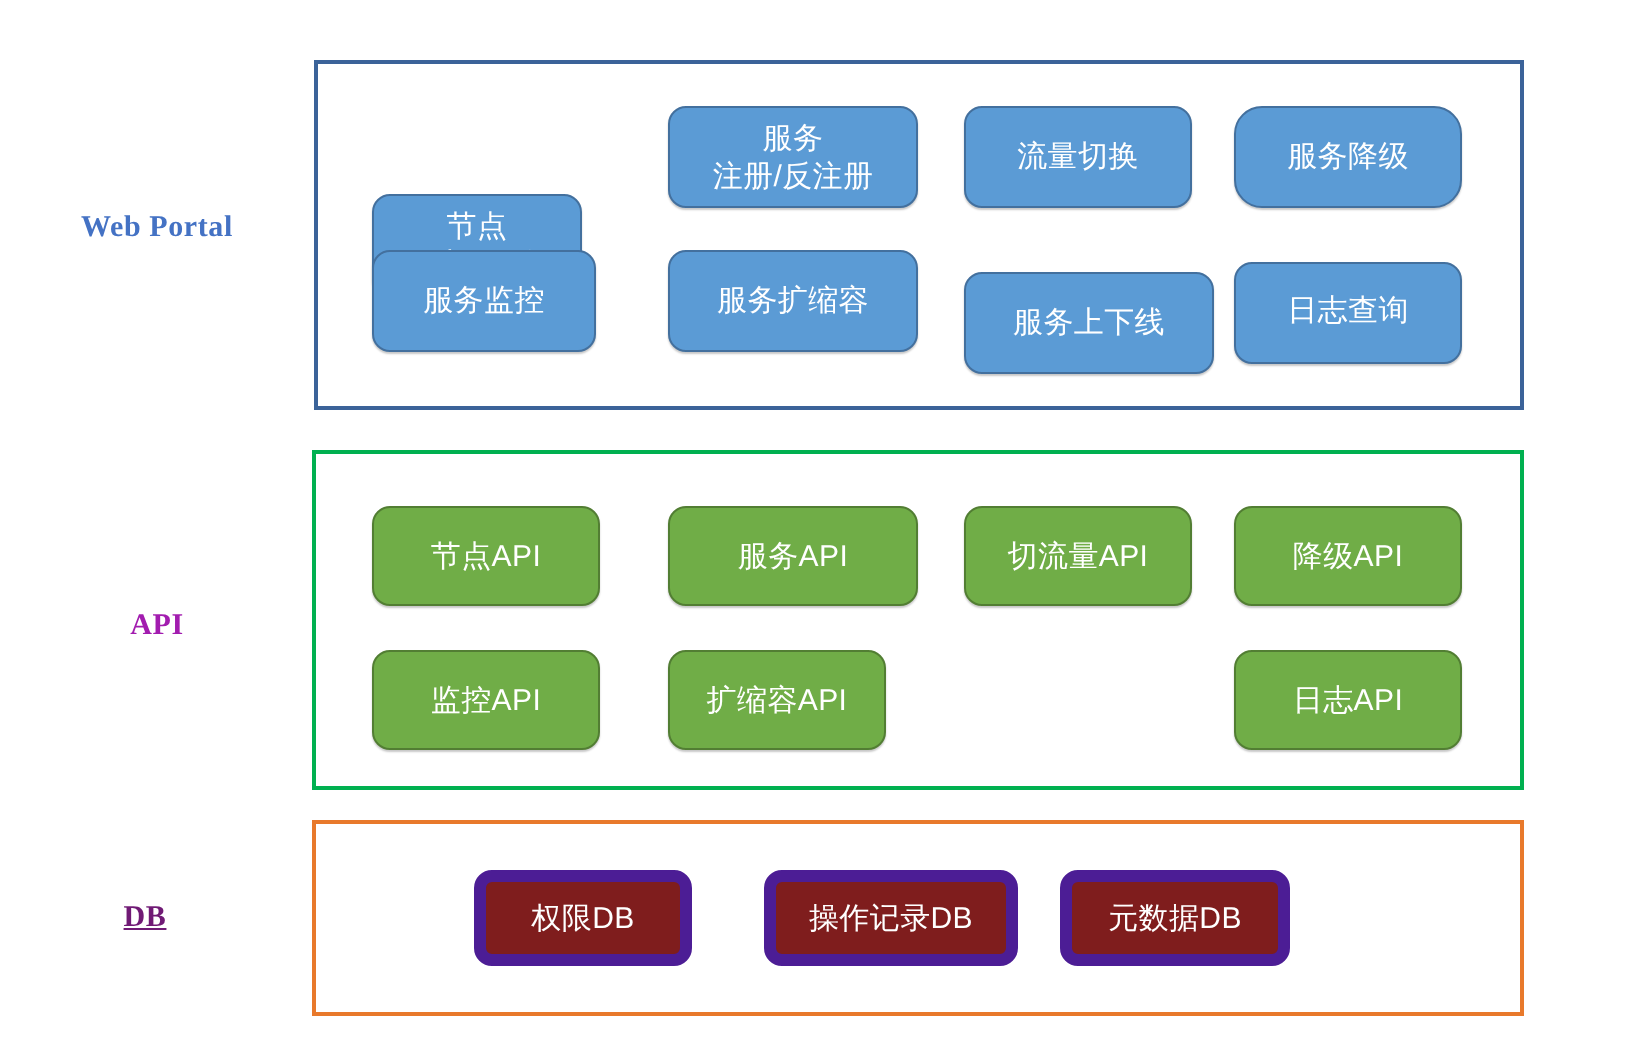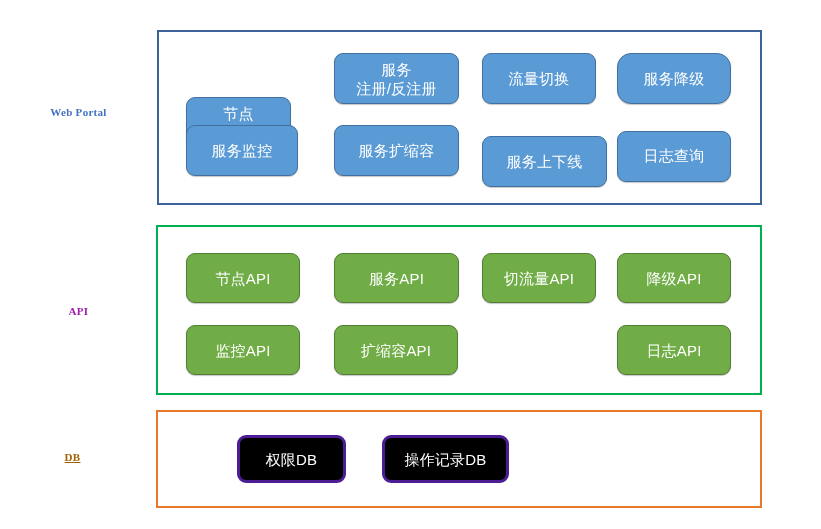--- a/index.html
+++ b/index.html
@@ -20,29 +20,29 @@
     width: 821px;
     height: 529px;
     background: #ffffff;
   }
 
   
   .tier-label {
     position: absolute;
     font-family: "Liberation Serif", serif;
     font-weight: bold;
-    font-size: 11px;
+    font-size: 15px;
     letter-spacing: 0.3px;
     text-align: center;
     white-space: nowrap;
     line-height: 1;
   }
   .tier-label.portal { left: 0px;  top: 107px; width: 157px; color: #4472C4; }
   .tier-label.api    { left: 0px;  top: 306px; width: 157px; color: #a21caf; }
-  .tier-label.db     { left: 0px;  top: 452px; width: 145px; color: #a16207; text-decoration: underline; }
+  .tier-label.db     { left: 0px;  top: 452px; width: 145px; color: #701a75; text-decoration: underline; }
 
   
   .tier-box {
     position: absolute;
     box-sizing: border-box;
     background: #ffffff;
   }
   .tier-box.portal {
     left: 157px; top: 30px;
     width: 605px; height: 175px;
@@ -78,22 +78,22 @@
     background: #5B9BD5;
     border: 1px solid #43709E;
     box-shadow: 0 1px 1px rgba(0,0,0,0.22);
   }
   .chip.green {
     background: #70AD47;
     border: 1px solid #527E33;
     box-shadow: 0 1px 1px rgba(0,0,0,0.22);
   }
   .chip.orange {
-    background: #000000;
-    border: 3px solid #4c1d95;
+    background: #7f1d1d;
+    border: 6px solid #4c1d95;
   }
   .chip span { display: block; }
 </style>
 </head>
 <body>
 
 <div id="canvas">
 
   <div class="tier-label portal">Web Portal</div>
   <div class="tier-box portal"></div>
@@ -136,30 +136,33 @@
   </div>
   <div class="chip green" style="left:482px; top:253px; width:114px; height:50px;">
     <span>切流量API</span>
   </div>
   <div class="chip green" style="left:617px; top:253px; width:114px; height:50px;">
     <span>降级API</span>
   </div>
   <div class="chip green" style="left:186px; top:325px; width:114px; height:50px;">
     <span>监控API</span>
   </div>
-  <div class="chip green" style="left:334px; top:325px; width:124px; height:50px;">
+  <div class="chip green" style="left:334px; top:325px; width:109px; height:50px;">
     <span>扩缩容API</span>
   </div>
   <div class="chip green" style="left:617px; top:325px; width:114px; height:50px;">
     <span>日志API</span>
   </div>
 
   <div class="tier-label db">DB</div>
   <div class="tier-box db"></div>
 
   <div class="chip orange" style="left:237px; top:435px; width:109px; height:48px;">
     <span>权限DB</span>
   </div>
   <div class="chip orange" style="left:382px; top:435px; width:127px; height:48px;justify-content:center;">
     <span>操作记录DB</span>
   </div>
+  <div class="chip orange" style="left:530px; top:435px; width:115px; height:48px;">
+    <span>元数据DB</span>
+  </div>
 
 </div>
 
 </body></html>

